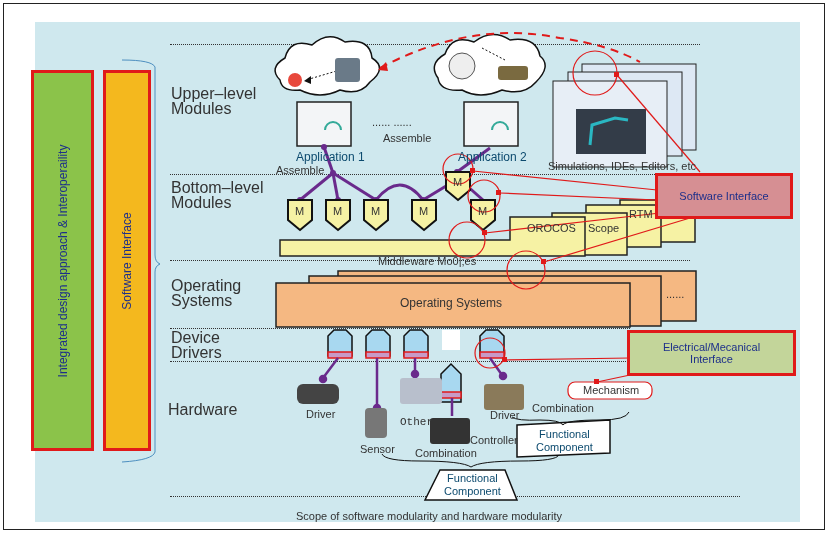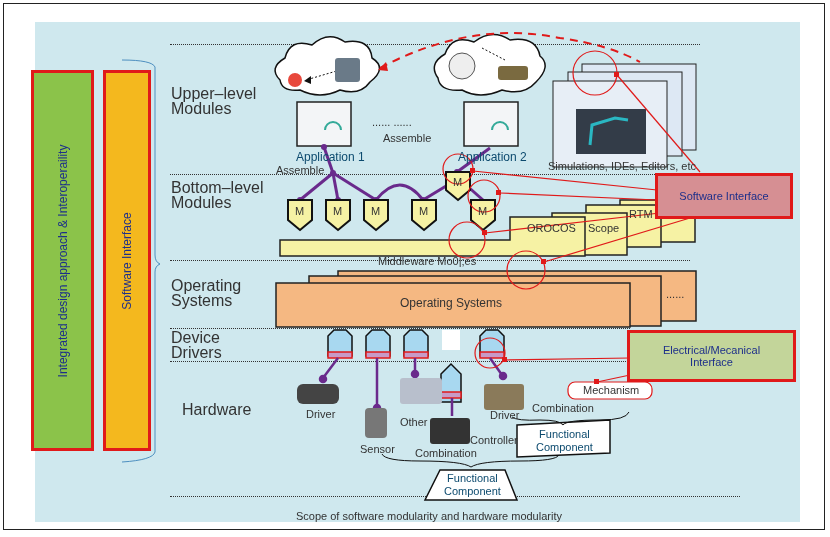--- a/index.html
+++ b/index.html
@@ -38,21 +38,21 @@
   <div>Modules</div>
 </div>
 <div class="lbl" style="left:171px;top:278px;">
   <div>Operating</div>
   <div>Systems</div>
 </div>
 <div class="lbl" style="left:171px;top:330px;">
   <div>Device</div>
   <div>Drivers</div>
 </div>
-<div class="lbl" style="left:182px;top:402px;text-align:center;">Hardware</div>
+<div class="lbl" style="left:168px;top:402px;text-align:center;">Hardware</div>
 
 <div class="dots" style="left:170px;top:44px;width:530px;"></div>
 <div class="dots" style="left:170px;top:174px;width:535px;"></div>
 <div class="dots" style="left:170px;top:260px;width:520px;"></div>
 <div class="dots" style="left:170px;top:328px;width:460px;"></div>
 <div class="dots" style="left:170px;top:361px;width:460px;"></div>
 <div class="dots" style="left:170px;top:496px;width:570px;"></div>
 
 <svg width="830" height="537">
 
@@ -207,30 +207,30 @@
 <div class="txt" style="left:527px;top:222px;">OROCOS</div>
 <div class="txt" style="left:588px;top:222px;">Scope</div>
 <div class="txt" style="left:629px;top:208px;">RTM</div>
 
 <div class="txt" style="left:400px;top:296px;font-size:12px;">Operating Systems</div>
 <div class="txt" style="left:666px;top:288px;">......</div>
 
 <div class="ifbox" style="left:655px;top:173px;width:138px;height:46px;background:#d68f93;">
   <span>Software Interface</span>
 </div>
-<div class="ifbox" style="left:627px;top:330px;width:169px;height:52px;background:#c3d59a;">
+<div class="ifbox" style="left:627px;top:330px;width:169px;height:46px;background:#c3d59a;">
   <div>
     <div>Electrical/Mecanical</div>
     <div>Interface</div>
   </div>
 </div>
 
 <div class="txt" style="left:306px;top:408px;">Driver</div>
 <div class="txt" style="left:360px;top:443px;">Sensor</div>
-<div class="txt" style="left:400px;top:416px;">Other</div>
+<div class="txt" style="left:400px;top:416px;font-family:Liberation Mono, monospace;">Other</div>
 <div class="txt" style="left:470px;top:434px;">Controller</div>
 <div class="txt" style="left:490px;top:409px;">Driver</div>
 <div class="txt" style="left:532px;top:402px;">Combination</div>
 <div class="txt" style="left:415px;top:447px;">Combination</div>
 <div class="txt" style="left:583px;top:384px;">Mechanism</div>
 <div class="txt blue" style="left:536px;top:428px;text-align:center;line-height:13px;">
   <div>Functional</div>
   <div>Component</div>
 </div>
 <div class="txt blue" style="left:444px;top:472px;text-align:center;line-height:13px;">

